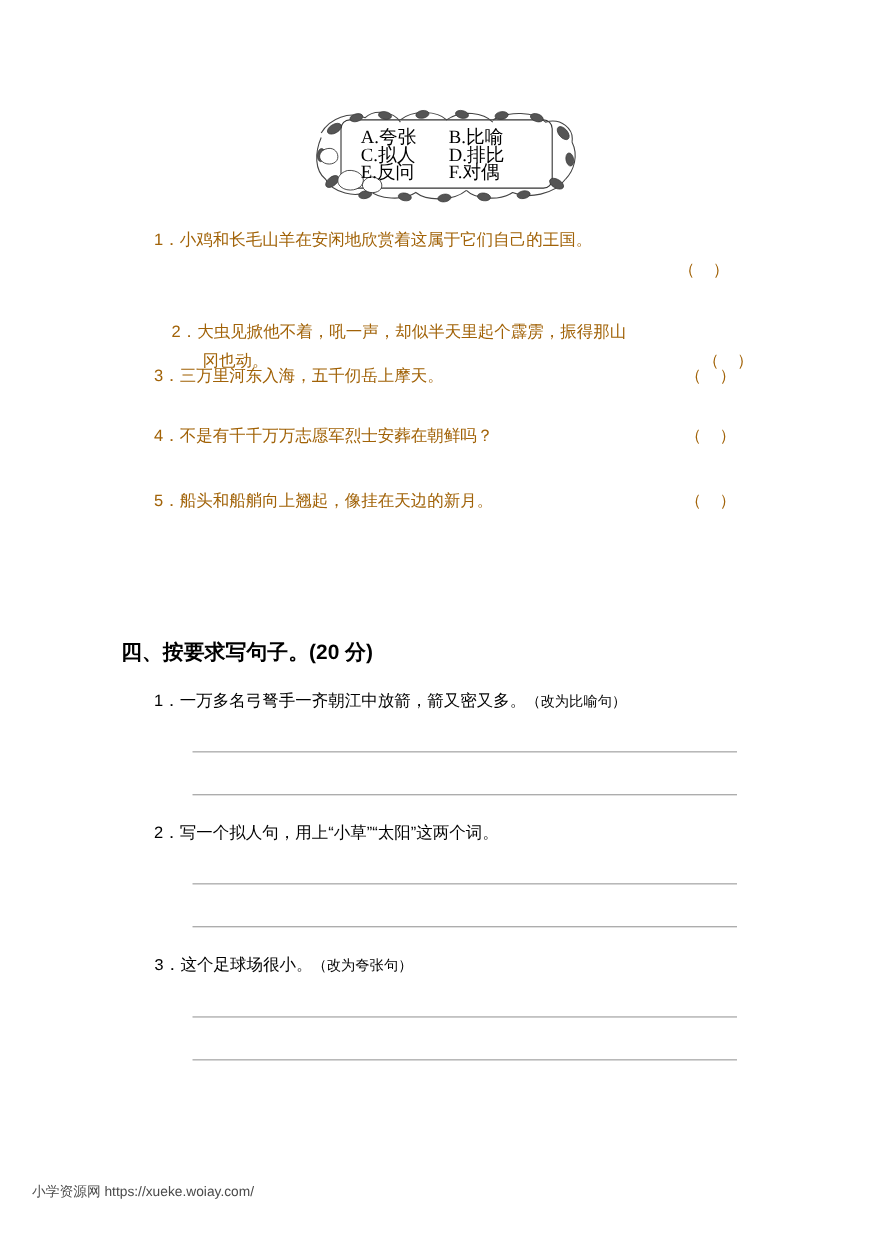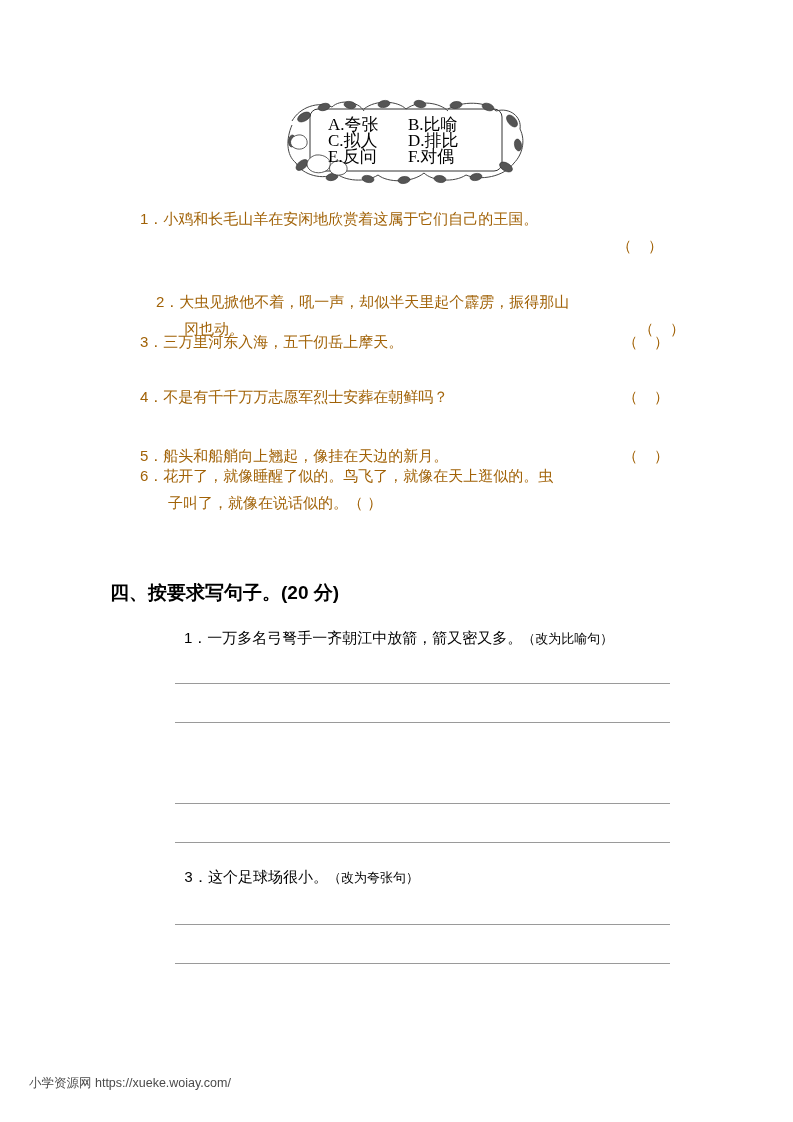--- a/index.html
+++ b/index.html
@@ -93,21 +93,20 @@
   }
 
   
   .wq {
     position: absolute;
     left: 140px;
     width: 535px;
     font-size: 15px;
     line-height: 26px;
     font-family: "Liberation Sans", sans-serif;
-    margin-left: 44px;
   }
   .small-note {
     font-size: 13px;
   }
   .answer-lines {
     position: absolute;
     left: 175px;
     width: 495px;
   }
   .aline {
@@ -205,39 +204,36 @@
   <div class="q" style="position:absolute; left:140px; top:383px; width:535px;">
     <span class="num">4．</span><span class="qtext">不是有千千万万志愿军烈士安葬在朝鲜吗？</span>
     <span class="paren" style="top:0;">（    ）</span>
   </div>
 
   <div class="q" style="position:absolute; left:140px; top:410px; width:535px;margin-top:32px;">
     <span class="num">5．</span><span class="qtext">船头和船艄向上翘起，像挂在天边的新月。</span>
     <span class="paren" style="top:0;">（    ）</span>
   </div>
 
-  <div class="q" style="position:absolute; left:140px; top:462px; width:535px;">
-    <span class="num">6．</span><span class="qtext">花开了，就像睡醒了似的。鸟飞了，就像在天上逛似的。虫</span>
-    <div class="indent">
-      <span>子叫了，就像在说话似的。（      ）</span>
-    </div>
-  </div>
 
   <div class="section-heading" style="top:580px;">
     <span>四、按要求写句子。</span><span class="score">(20 分)</span>
   </div>
 
   <div class="wq" style="top:625px;">
     <span class="num">1．</span><span>一万多名弓弩手一齐朝江中放箭，箭又密又多。</span><span class="small-note">（改为比喻句）</span>
   </div>
   <div class="answer-lines" style="top:645px;">
     <div class="aline"></div>
     <div class="aline"></div>
   </div>
 
+  <div class="wq" style="top:745px;">
+    <span class="num">2．</span><span>写一个拟人句，用上“小草”“太阳”这两个词。</span><span class="small-note"></span>
+  </div>
   <div class="answer-lines" style="top:765px;">
     <div class="aline"></div>
     <div class="aline"></div>
   </div>
 
   <div class="wq" style="top:866px;font-family:Liberation Mono, monospace;">
     <span class="num">3．</span><span>这个足球场很小。</span><span class="small-note">（改为夸张句）</span>
   </div>
   <div class="answer-lines" style="top:886px;">
     <div class="aline"></div>

